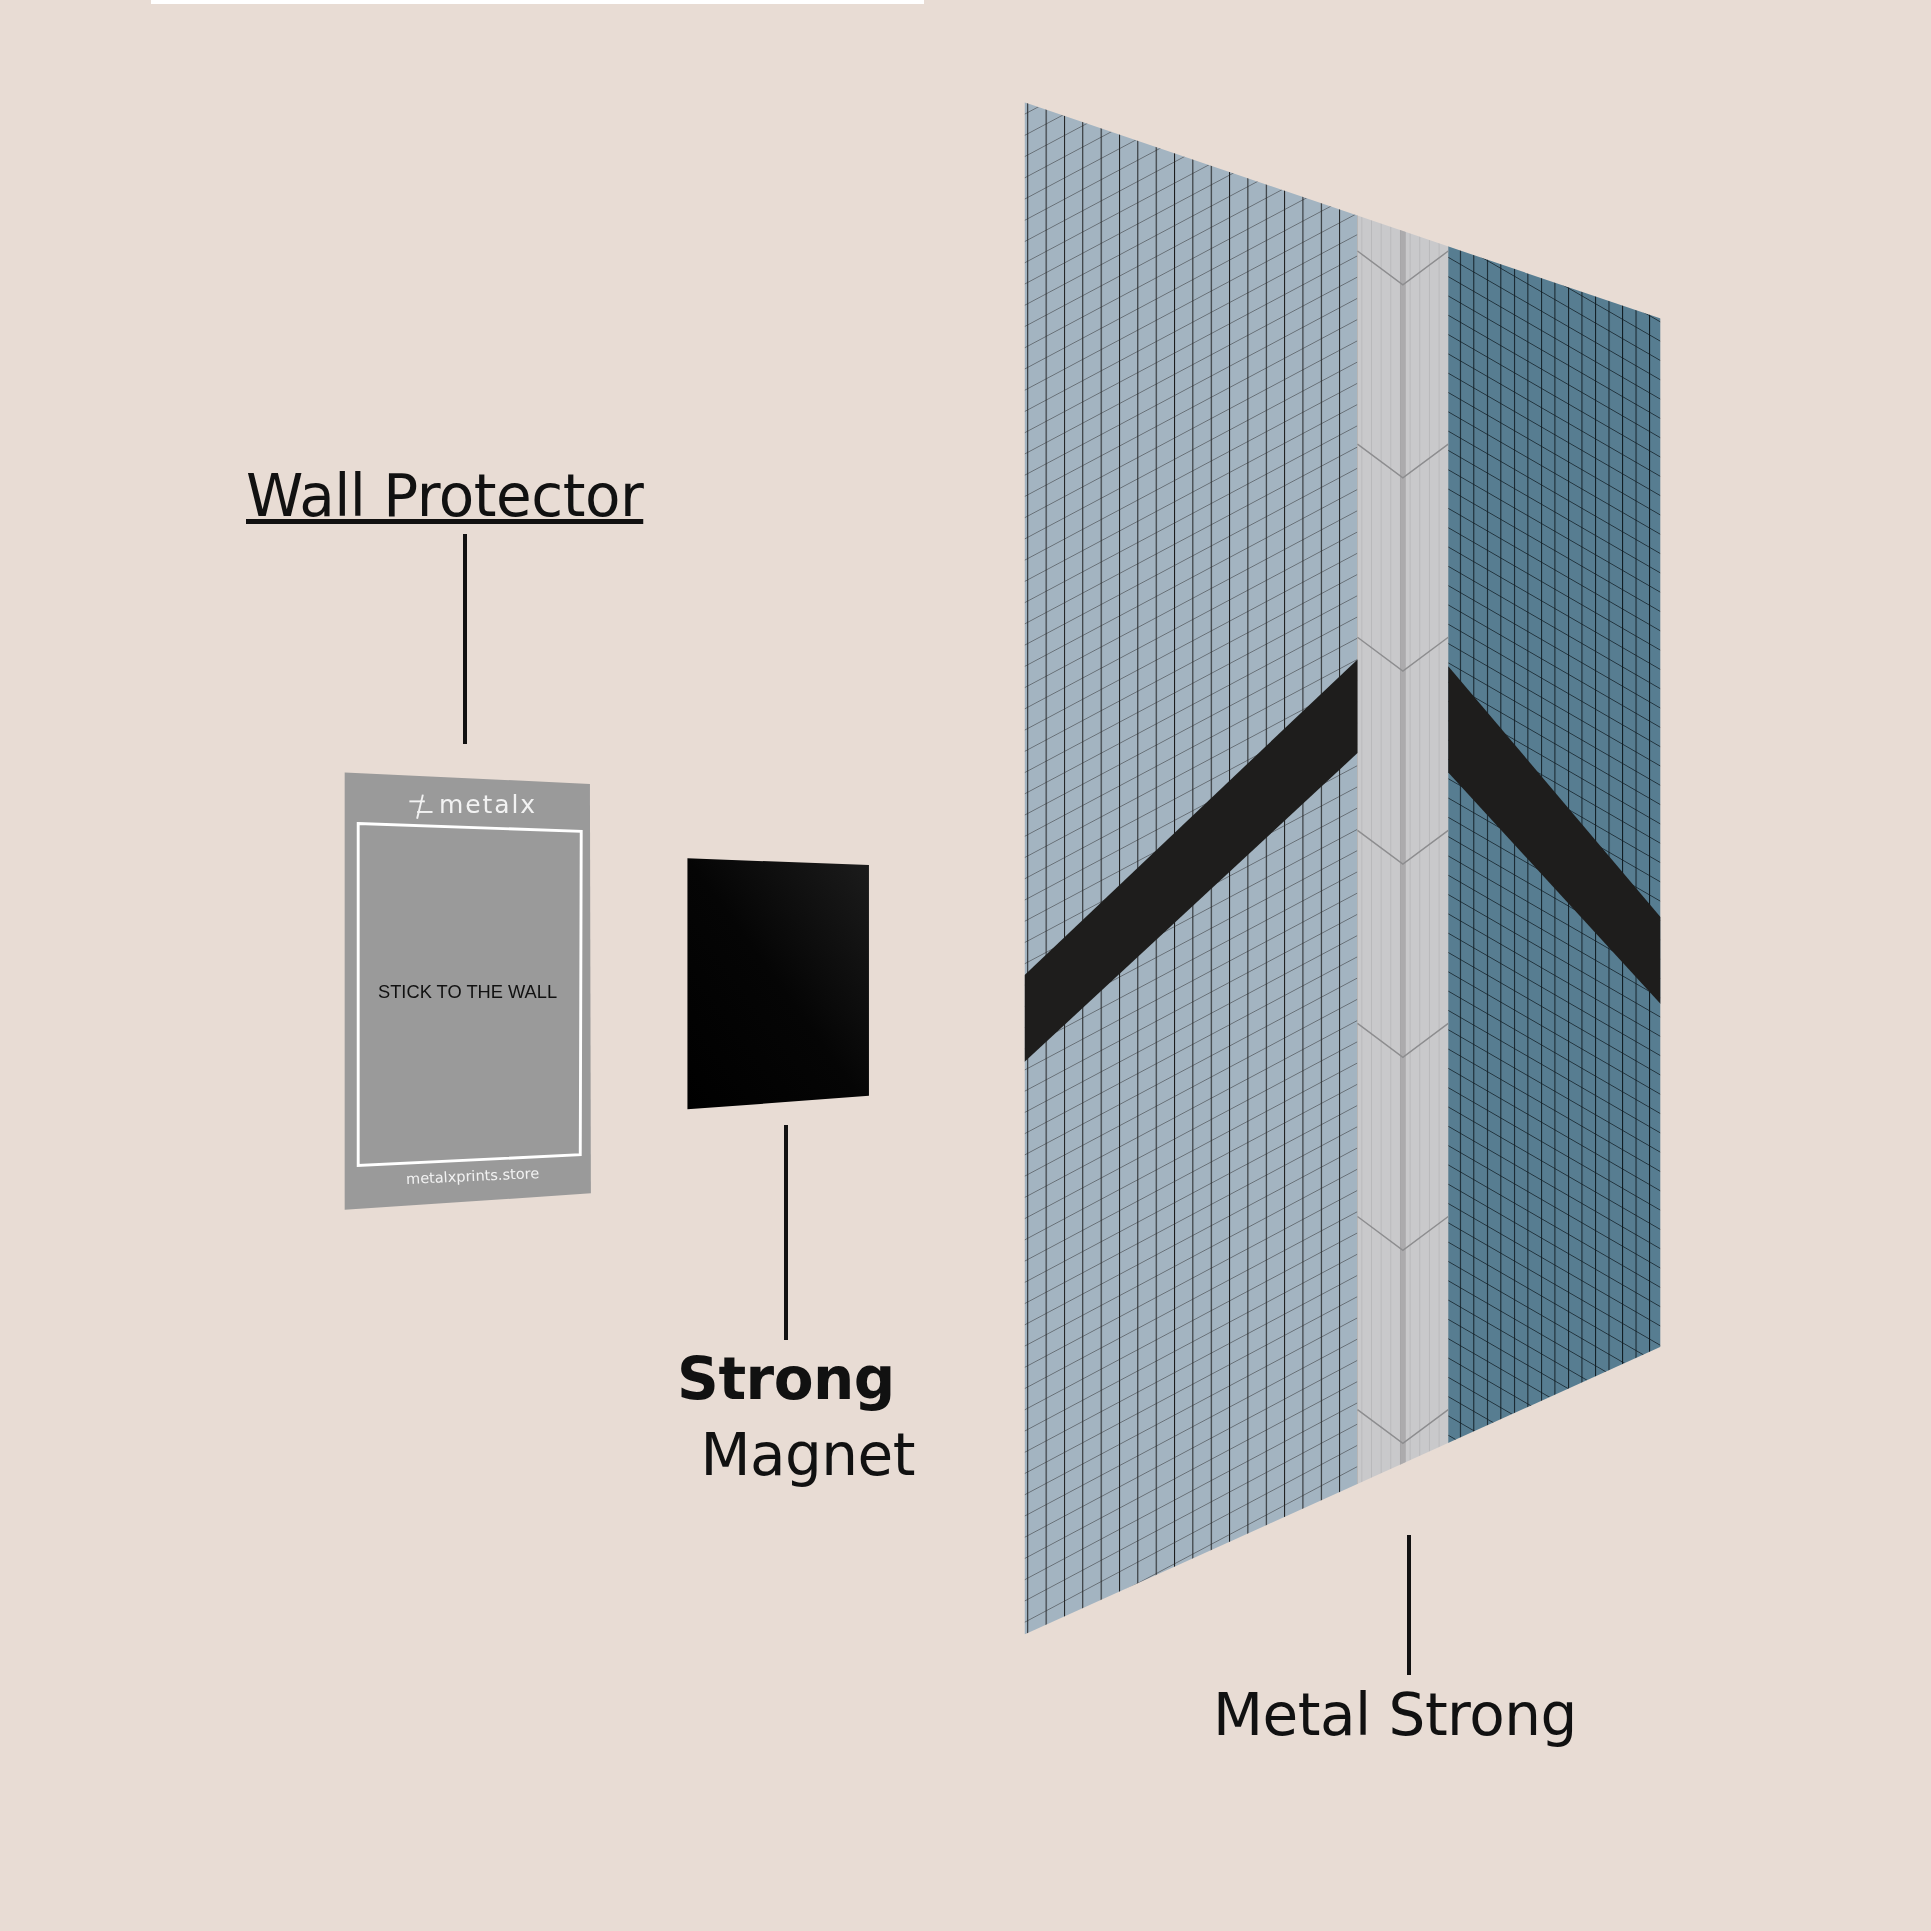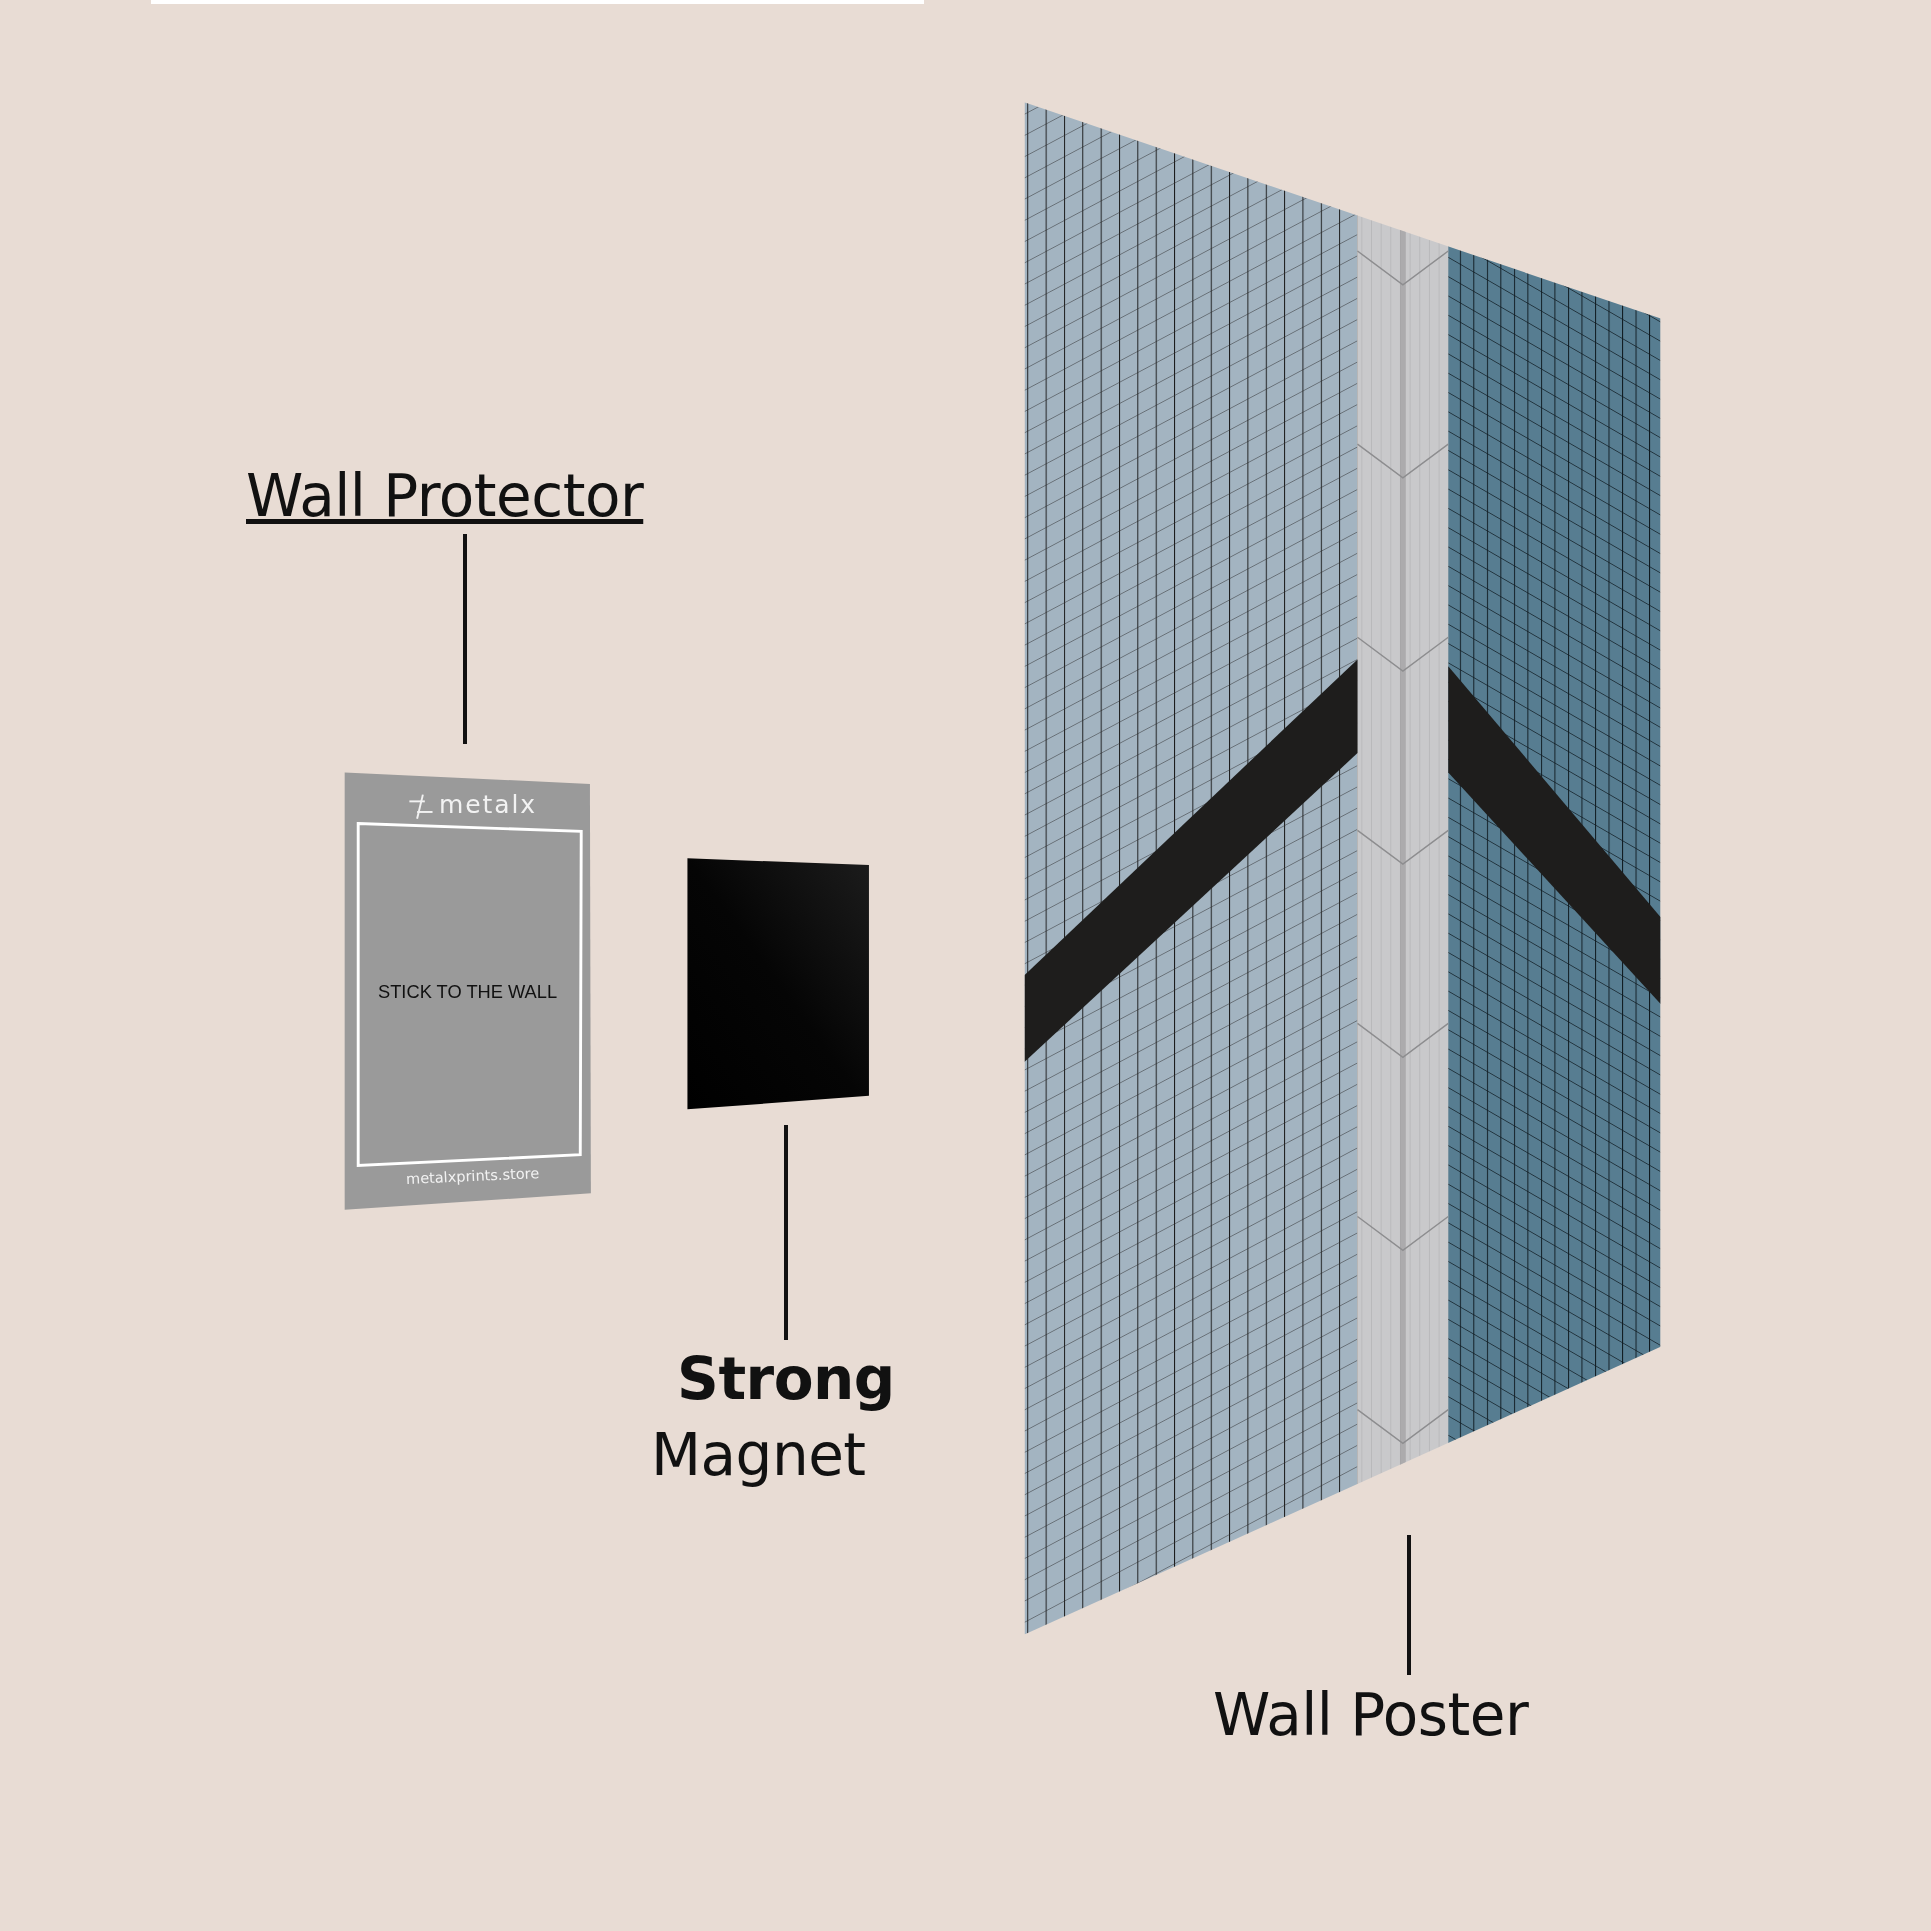--- a/index.html
+++ b/index.html
@@ -80,17 +80,17 @@
     </g>
   </g>
 </svg>
 
 <div class="abs wp-logo" style="left:439px; top:790px;">metalx</div>
 <div class="abs wp-stick" style="left:378px; top:981px;">STICK TO THE WALL</div>
 <div class="abs wp-url" style="left:406px; top:1168px; transform:rotate(-2.5deg);">metalxprints.store</div>
 
 <div class="abs leader" style="left:784px; top:1125px; height:215px;"></div>
 <div class="abs label" style="left:641px; top:1350px; width:290px; text-align:center;font-weight:bold;">Strong</div>
-<div class="abs label" style="left:651px; top:1426px; width:290px; text-align:left;">Magnet</div>
+<div class="abs label" style="left:625px; top:1426px; width:290px; text-align:right;">Magnet</div>
 
 <div class="abs leader" style="left:1407px; top:1535px; height:140px;"></div>
-<div class="abs label" style="left:1213px; top:1686px;">Wall Poster</div>
+<div class="abs label" style="left:1213px; top:1686px;">Metal Strong</div>
 
 
 </body></html>

